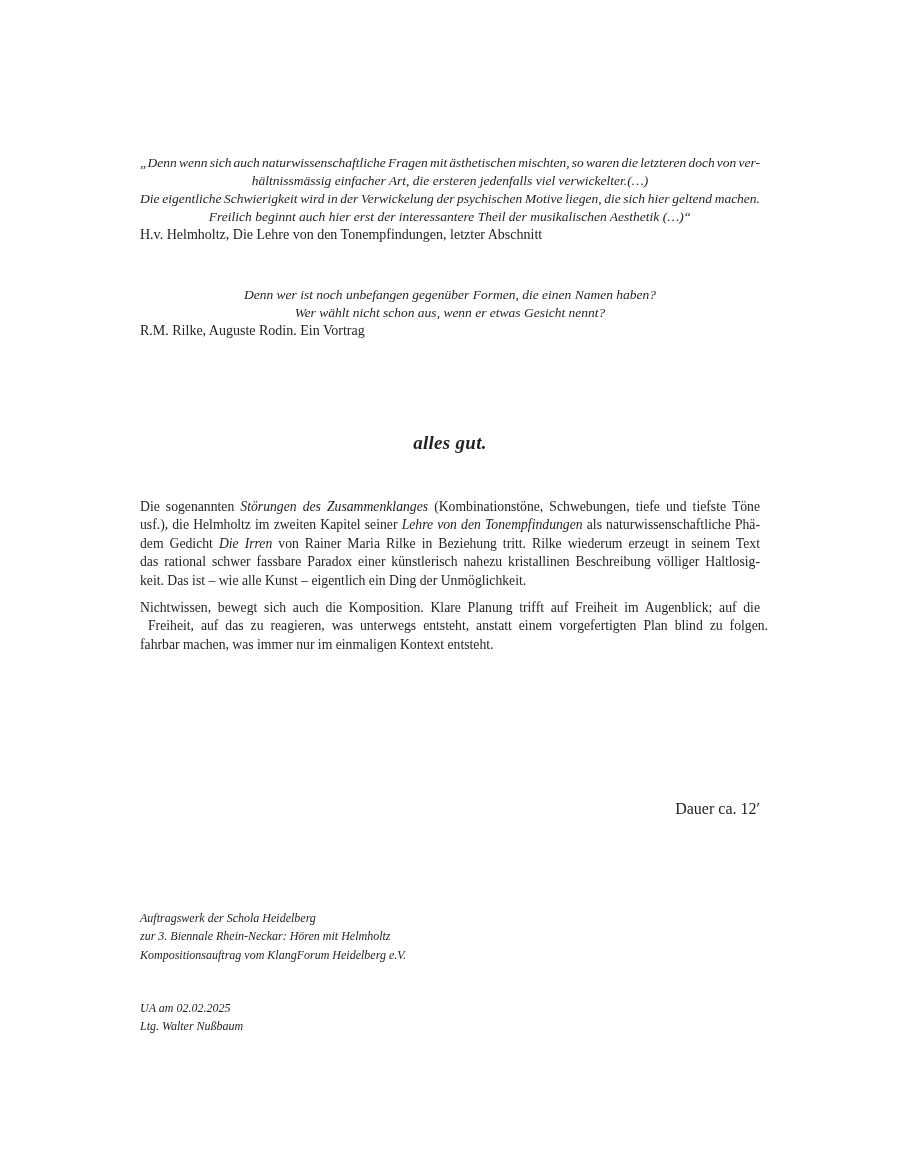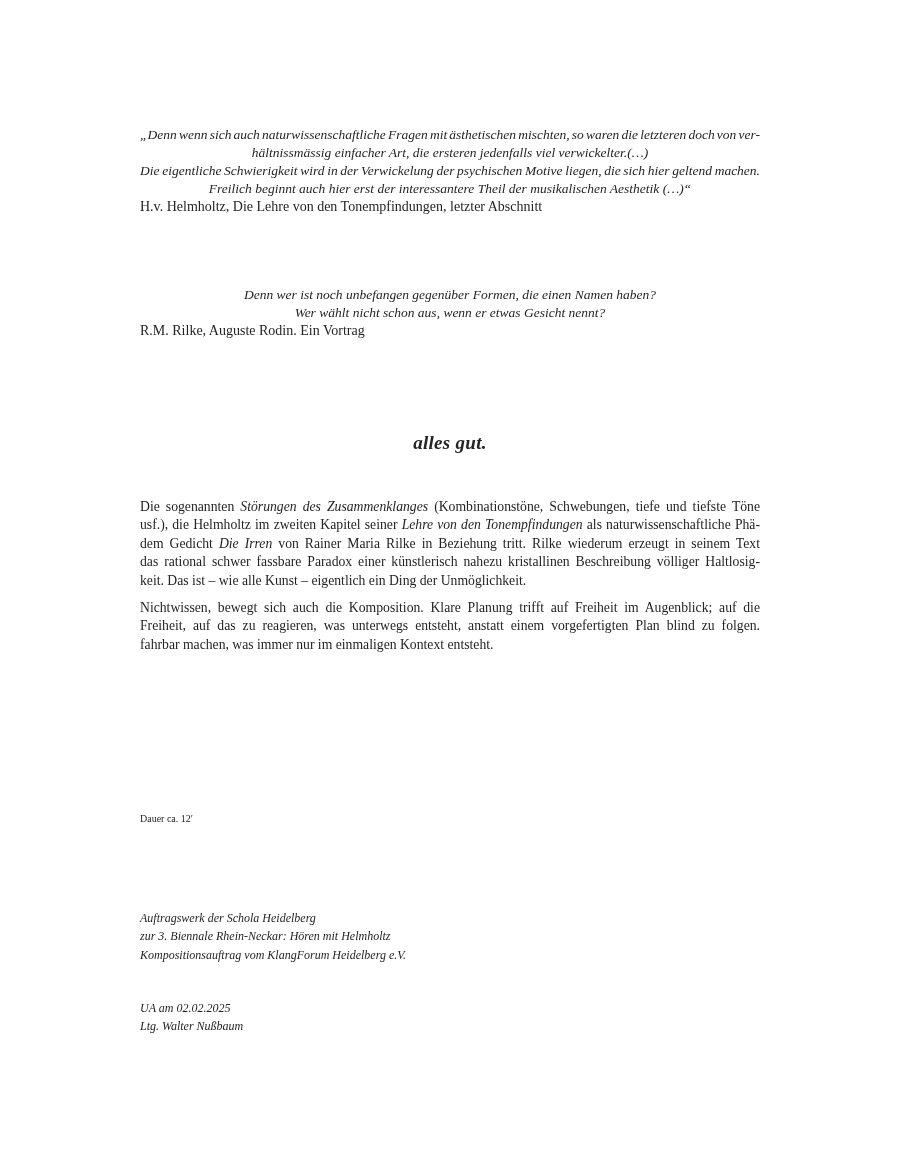--- a/index.html
+++ b/index.html
@@ -8,30 +8,30 @@
   .page{position:relative;width:900px;height:1176px;background:var(--bg,#fff);
         color:var(--fg,#242424);overflow:hidden;}
   .block{position:absolute;left:140px;width:620px;}
   .quote-line{font-style:italic;font-size:13.5px;line-height:18px;
               text-align:center;white-space:nowrap;}
   .attribution{font-style:normal;font-size:14px;line-height:18px;text-align:left;}
   .work-title{margin:0;font-size:19px;font-weight:bold;font-style:italic;
               text-align:center;line-height:24px;letter-spacing:.3px;}
   .body-line{font-size:13.7px;line-height:18.4px;white-space:nowrap;text-align:left;}
   .measure{display:inline;}
-  .duration{font-size:10px;line-height:18px;text-align:left;margin-top:10px;}
+  .duration{font-size:16px;line-height:18px;text-align:right;}
   .commission-line,.premiere-line{font-style:italic;font-size:12px;
               line-height:18.4px;text-align:left;white-space:nowrap;}
 </style>
 </head>
 <body>
 
 <div class="page" style="--fg: #242424; --bg: #ffffff;">
 
-  <section class="block" style="top:126px">
+  <section class="block" style="top:154px">
     <div>
         <div class="quote-line" style="word-spacing: -1.175px;"><span class="measure">„Denn wenn sich auch naturwissenschaftliche Fragen mit ästhetischen mischten, so waren die letzteren doch von ver-</span></div>
         <div class="quote-line"><span class="measure">hältnissmässig einfacher Art, die ersteren jedenfalls viel verwickelter.(…)</span></div>
         <div class="quote-line" style="word-spacing: -0.696875px;"><span class="measure">Die eigentliche Schwierigkeit wird in der Verwickelung der psychischen Motive liegen, die sich hier geltend machen.</span></div>
         <div class="quote-line"><span class="measure">Freilich beginnt auch hier erst der interessantere Theil der musikalischen Aesthetik (…)“</span></div>
       </div>
     <div class="attribution">H.v. Helmholtz, Die Lehre von den Tonempfindungen, letzter Abschnitt</div>
   </section>
 
   <section class="block" style="top:286px">
@@ -47,21 +47,21 @@
   <section class="block" style="top:498px">
       <div class="body-line" style="word-spacing: 2.64688px;"><span class="measure"><span>Die sogenannten </span><i>Störungen des Zusammenklanges</i><span> (Kombinationstöne, Schwebungen, tiefe und tiefste Töne</span></span></div>
       <div class="body-line" style="word-spacing: 0.722356px;"><span class="measure"><span>usf.), die Helmholtz im zweiten Kapitel seiner </span><i>Lehre von den Tonempfindungen</i><span> als naturwissenschaftliche Phä-</span></span></div>
       <div class="body-line" style="word-spacing: 2.5791px;"><span class="measure"><span>dem Gedicht </span><i>Die Irren</i><span> von Rainer Maria Rilke in Beziehung tritt. Rilke wiederum erzeugt in seinem Text</span></span></div>
       <div class="body-line" style="word-spacing: 2.49432px;"><span class="measure"><span>das rational schwer fassbare Paradox einer künstlerisch nahezu kristallinen Beschreibung völliger Haltlosig-</span></span></div>
       <div class="body-line last"><span class="measure"><span>keit. Das ist – wie alle Kunst – eigentlich ein Ding der Unmöglichkeit.</span></span></div>
     </section>
 
   <section class="block" style="top:599px">
       <div class="body-line" style="word-spacing: 3.30357px; text-align: right;"><span class="measure"><span>Nichtwissen, bewegt sich auch die Komposition. Klare Planung trifft auf Freiheit im Augenblick; auf die</span></span></div>
-      <div class="body-line" style="word-spacing: 3.52567px;"><span class="measure"><span>Freiheit, auf das zu reagieren, was unterwegs entsteht, anstatt einem vorgefertigten Plan blind zu folgen.</span></span></div>
+      <div class="body-line" style="word-spacing: 3.52567px; margin-left: 8px;"><span class="measure"><span>Freiheit, auf das zu reagieren, was unterwegs entsteht, anstatt einem vorgefertigten Plan blind zu folgen.</span></span></div>
       <div class="body-line last"><span class="measure"><span>fahrbar machen, was immer nur im einmaligen Kontext entsteht.</span></span></div>
     </section>
 
   <div class="block duration" style="top:800px">Dauer ca. 12′</div>
 
   <section class="block" style="top:909px">
       <div class="commission-line"><span class="measure">Auftragswerk der Schola Heidelberg</span></div>
       <div class="commission-line"><span class="measure">zur 3. Biennale Rhein-Neckar: Hören mit Helmholtz</span></div>
       <div class="commission-line"><span class="measure">Kompositionsauftrag vom KlangForum Heidelberg e.V.</span></div>
     </section>

